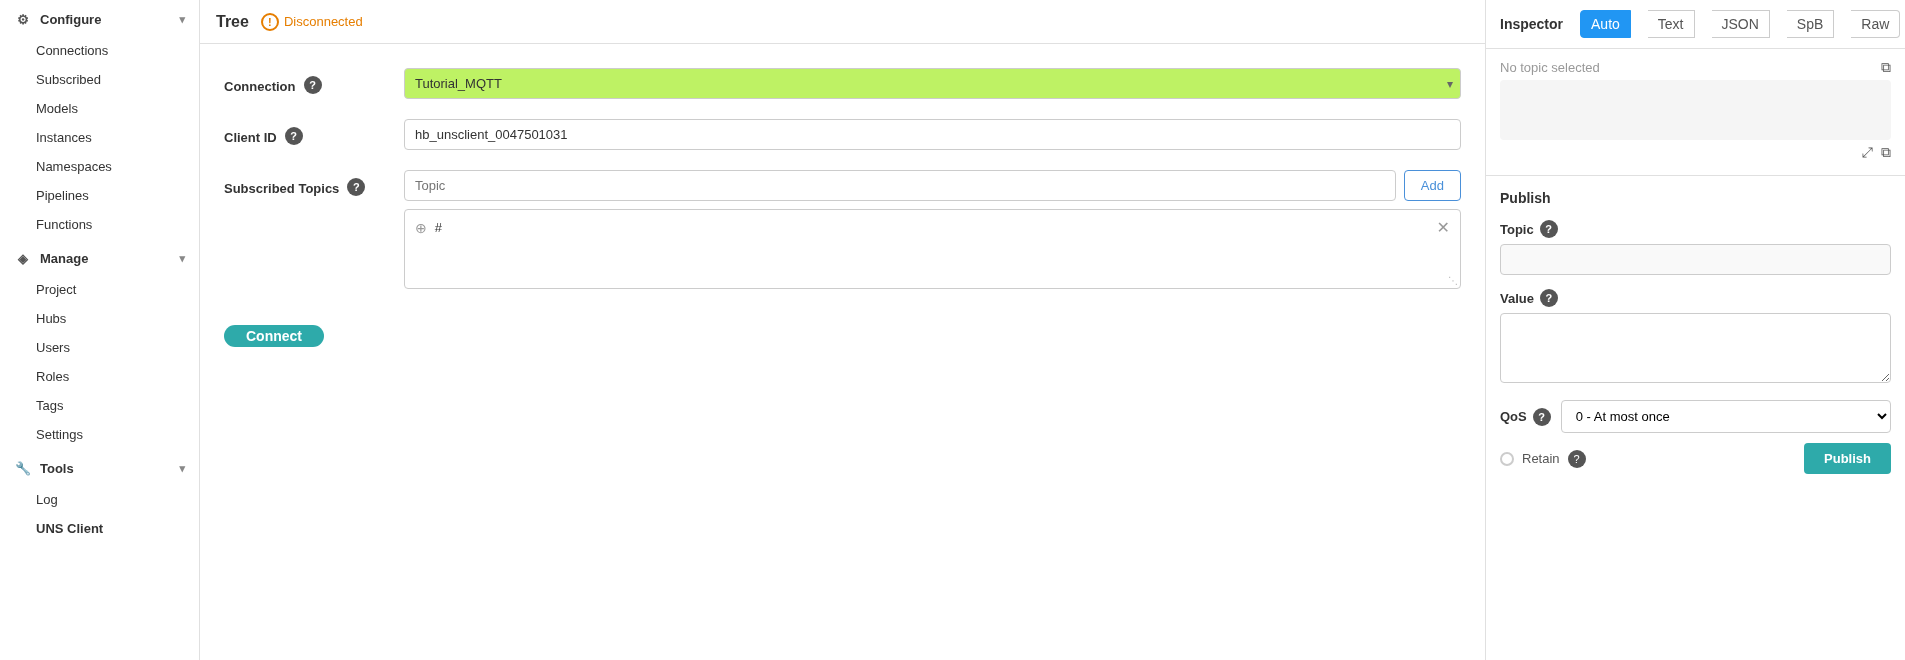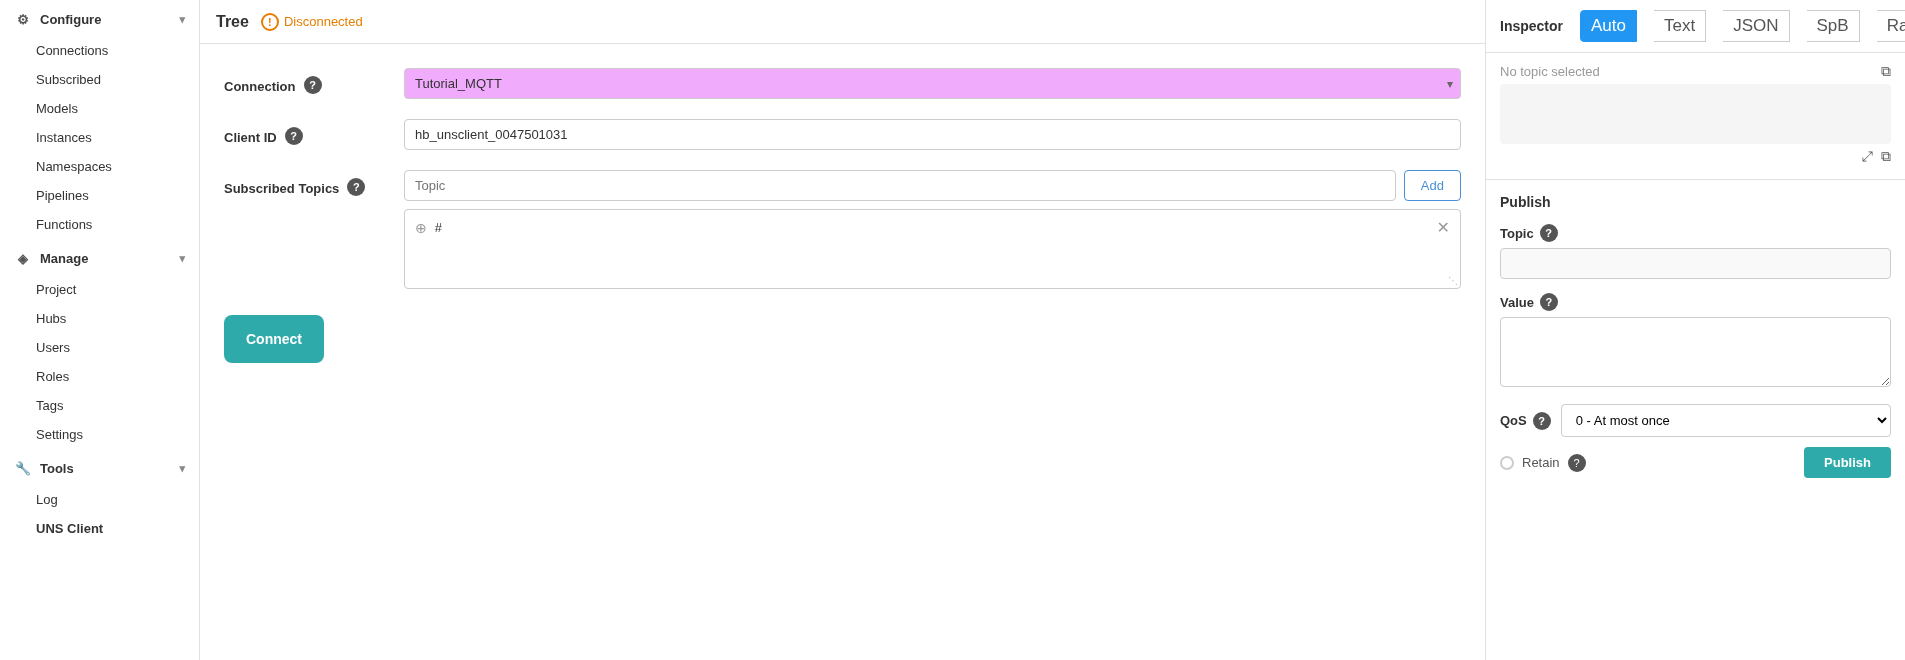--- a/index.html
+++ b/index.html
@@ -25,45 +25,45 @@
     .warn-icon { display: inline-flex; align-items: center; justify-content: center; width: 18px; height: 18px; border-radius: 50%; border: 2px solid #e67e00; color: #e67e00; font-size: 11px; font-weight: 700; }
 
     
     .form-area { flex: 1; overflow-y: auto; padding: 24px 24px 24px 24px; background: #fff; }
     .form-row { display: flex; align-items: flex-start; margin-bottom: 20px; }
     .form-label { width: 180px; flex-shrink: 0; font-weight: 600; color: #333; font-size: 13px; display: flex; align-items: flex-end; gap: 8px; padding-top: 8px; }
     .form-field { flex: 1; }
     .help-icon { display: inline-flex; align-items: center; justify-content: center; width: 18px; height: 18px; border-radius: 50%; background: #555; color: #fff; font-size: 11px; cursor: pointer; flex-shrink: 0; }
 
     .select-wrapper { position: relative; display: flex; }
-    .form-select { width: 100%; padding: 7px 32px 7px 10px; border: 1px solid #ccc; border-radius: 4px; background: #f0abfc; font-size: 13px; color: #333; appearance: none; cursor: pointer; }
+    .form-select { width: 100%; padding: 7px 32px 7px 10px; border: 1px solid #ccc; border-radius: 4px; background: #bef264; font-size: 13px; color: #333; appearance: none; cursor: pointer; }
     .select-arrow { position: absolute; right: 8px; top: 50%; transform: translateY(-50%); color: #666; pointer-events: none; font-size: 12px; }
     .form-input { width: 100%; padding: 7px 10px; border: 1px solid #ccc; border-radius: 4px; font-size: 13px; color: #333; background: #fff; }
 
     .topic-row { display: flex; gap: 8px; align-items: center; }
     .topic-input { flex: 1; padding: 7px 10px; border: 1px solid #ccc; border-radius: 4px; font-size: 13px; }
     .add-btn { padding: 7px 16px; border: 1px solid #4a90d9; border-radius: 4px; background: #fff; color: #4a90d9; cursor: pointer; font-size: 13px; }
 
     .subscribed-box { border: 1px solid #ccc; border-radius: 4px; margin-top: 8px; min-height: 80px; position: relative; }
     .subscribed-item { display: flex; align-items: center; padding: 8px 10px; gap: 8px; }
     .move-icon { color: #999; font-size: 14px; cursor: grab; }
     .topic-tag { flex: 1; color: #333; font-size: 13px; }
     .remove-icon { color: #999; font-size: 16px; cursor: pointer; display: flex; align-items: center; justify-content: center; }
     .box-resize { position: absolute; right: 2px; bottom: 2px; color: #bbb; font-size: 10px; cursor: se-resize; }
 
-    .connect-btn { padding: 16px 22px; background: #2eaaaa; border: none; border-radius: 8px; color: #fff; font-size: 14px; font-weight: 600; cursor: pointer; margin-top: 6px; }
+    .connect-btn { padding: 3px 22px; background: #2eaaaa; border: none; border-radius: 16px; color: #fff; font-size: 14px; font-weight: 600; cursor: pointer; margin-top: 16px; }
 
     
     .right-panel { width: 420px; background: #fff; border-left: 1px solid #e0e0e0; display: flex; flex-direction: column; flex-shrink: 0; overflow-y: auto; }
 
     
     .inspector-header { display: flex; align-items: center; justify-content: space-between; padding: 10px 14px; border-bottom: 1px solid #e0e0e0; }
     .inspector-title { font-size: 14px; font-weight: 600; color: #333; }
     .inspector-tabs { display: flex; gap: 0; }
-    .inspector-tab { padding: 5px 10px; border: 1px solid #ccc; font-size: 17px; cursor: pointer; color: #555; background: #fff; margin-left: 17px; }
+    .inspector-tab { padding: 5px 10px; border: 1px solid #ccc; font-size: 14px; cursor: pointer; color: #555; background: #fff; margin-left: 17px; }
     .inspector-tab:first-child { border-radius: 4px 0 0 4px; }
     .inspector-tab:last-child { border-radius: 0 4px 4px 0; }
     .inspector-tab.active { background: #2196f3; color: #fff; border-color: #2196f3; }
     .inspector-tab + .inspector-tab { border-left: none; }
 
     .inspector-body { padding: 10px 14px; }
     .no-topic { color: #999; font-size: 13px; display: flex; align-items: center; justify-content: space-between; }
     .no-topic-area { background: #f5f5f5; border-radius: 4px; min-height: 60px; margin-top: 4px; position: relative; }
     .inspector-icon-btn { background: none; border: none; cursor: pointer; color: #555; font-size: 14px; }
 

